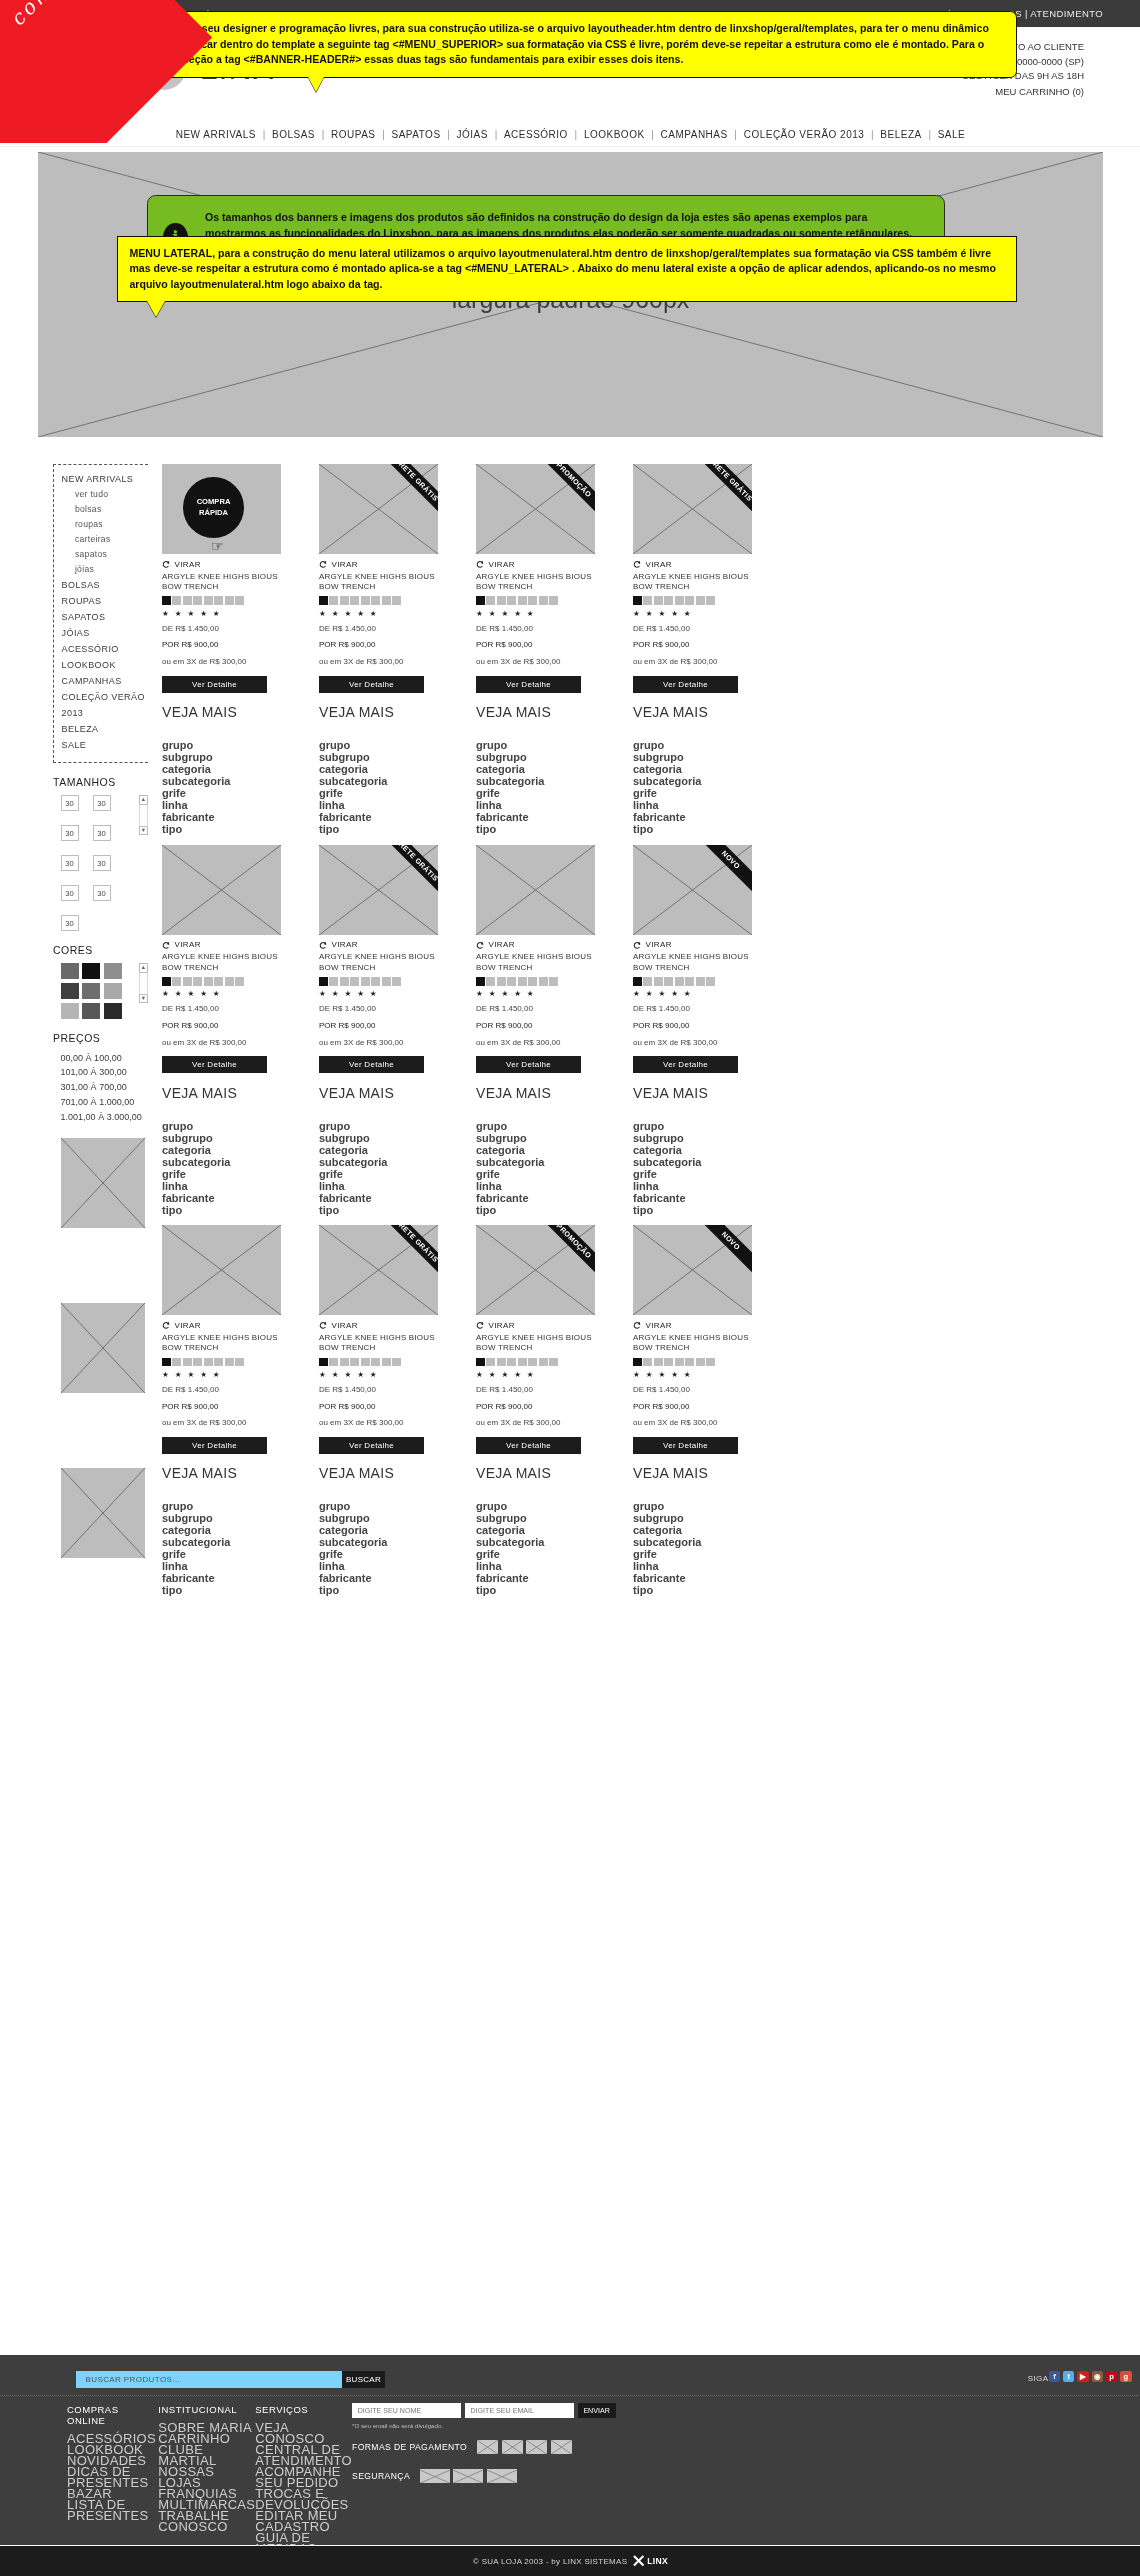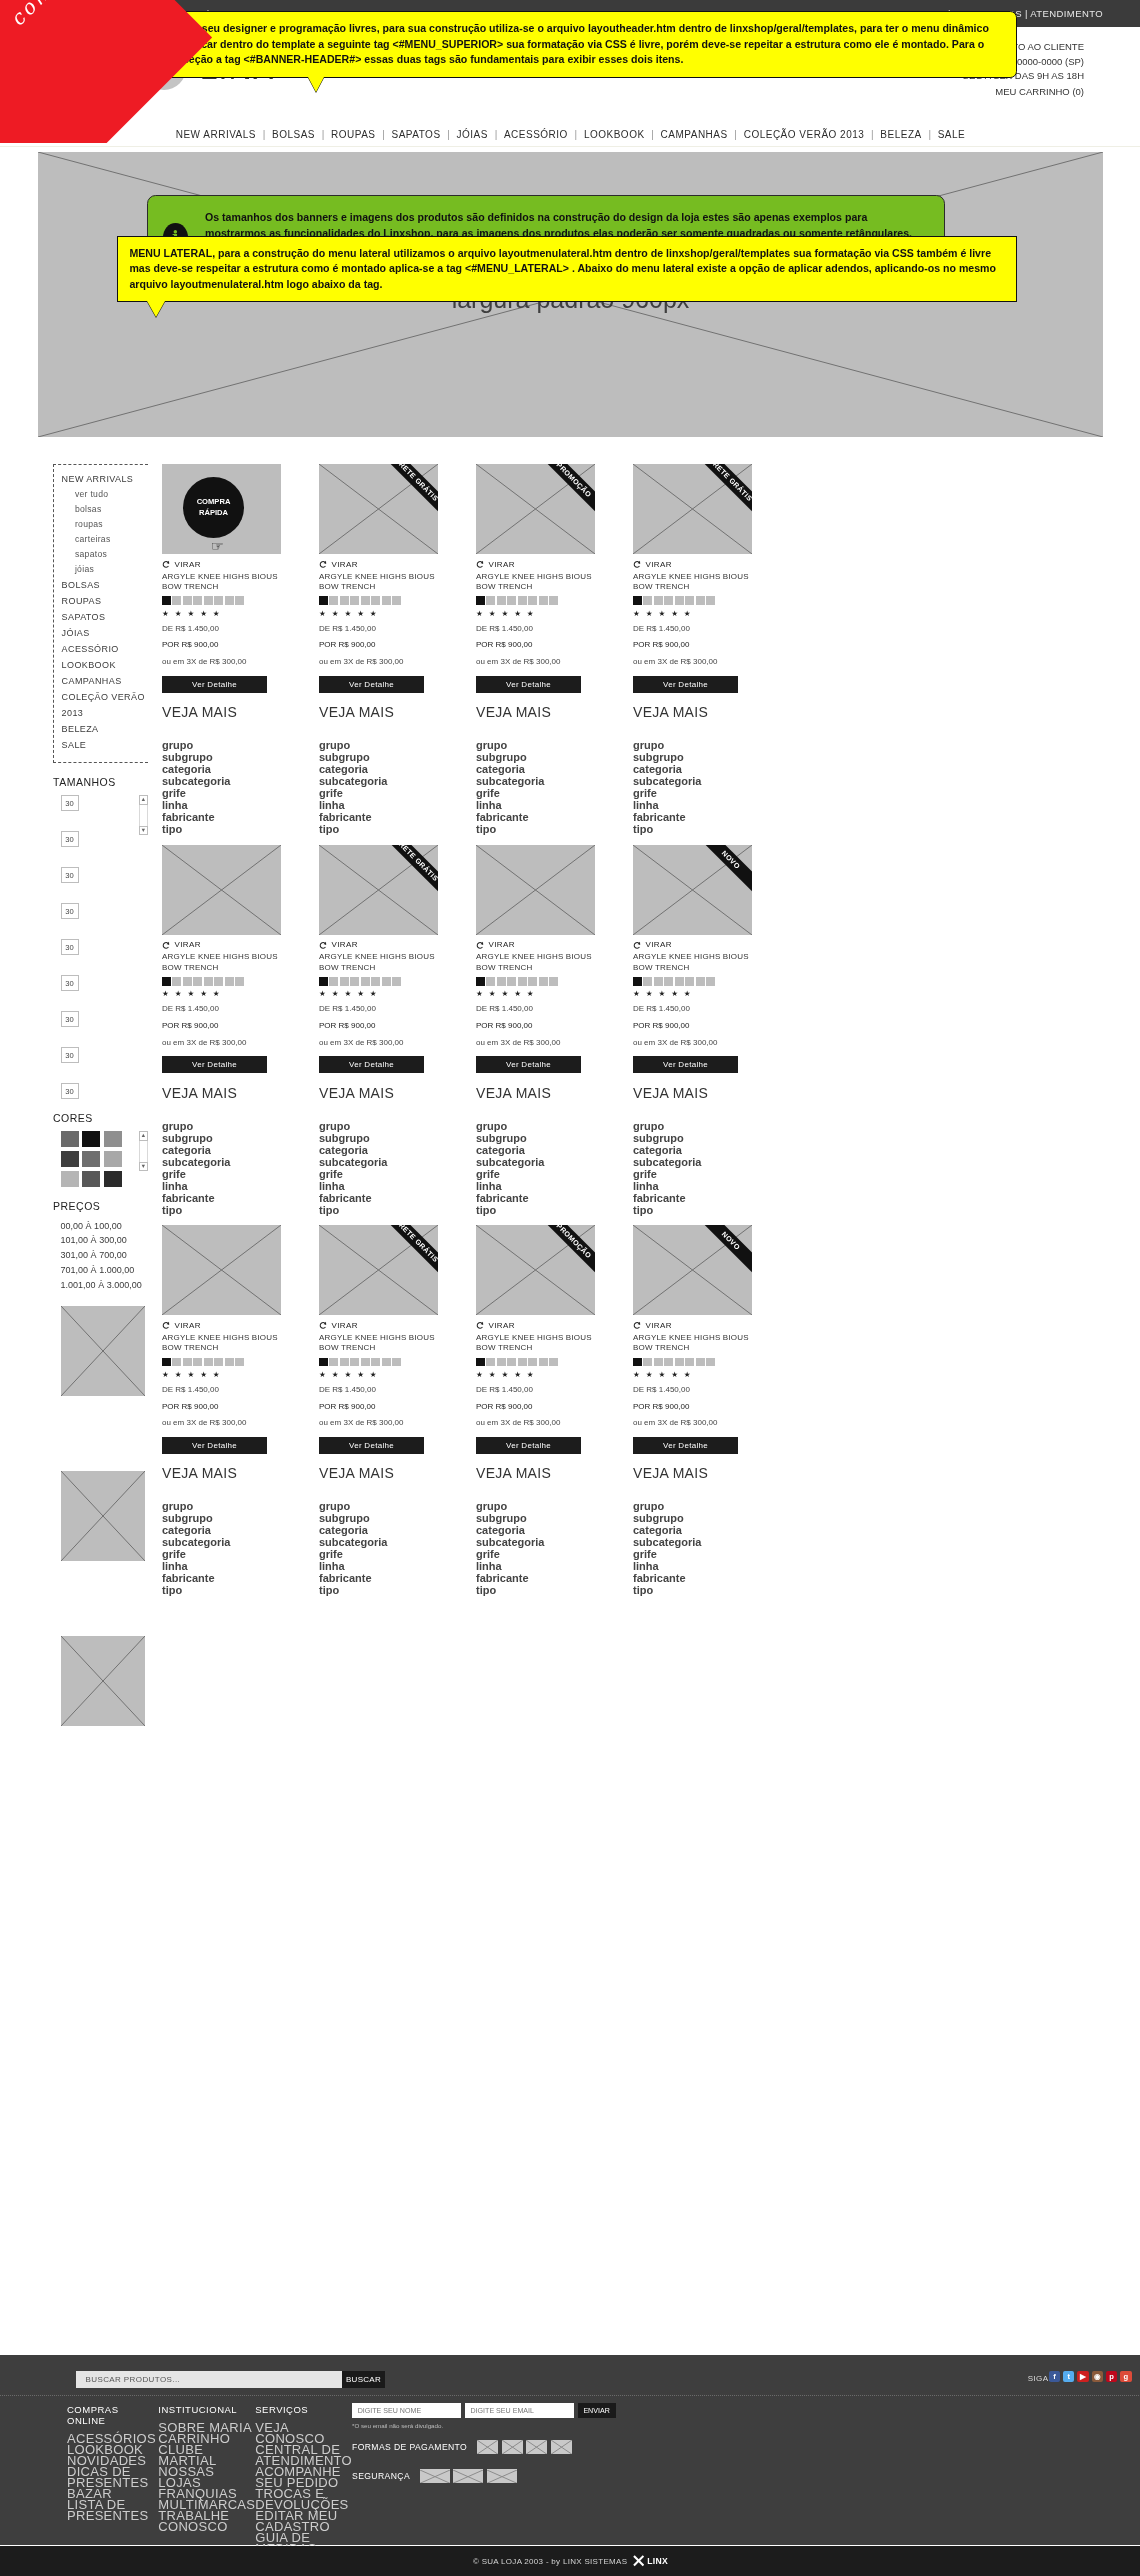--- a/index.html
+++ b/index.html
@@ -51,21 +51,21 @@
   .green-box .itxt{font-size:10.6px;line-height:16px;color:#111;font-weight:bold;}
   .green-icon{position:absolute;left:15px;top:27px;width:25px;height:30px;border-radius:50%/48%;background:#111;
      color:#76bc21;font-size:18px;font-weight:bold;text-align:center;line-height:30px;font-family:"DejaVu Serif",serif;}
   .green-box .tail{position:absolute;left:399px;bottom:-16px;width:0;height:0;border-left:9.5px solid transparent;border-right:9.5px solid transparent;border-top:16px solid #76bc21;}
   
   .sidebar{position:absolute;left:53px;top:464px;width:95px;}
   .sidebar-menu{border:1px dashed #555;border-right:none;padding:5.7px 0 9.5px 7.6px;}
   .side-link{font-size:9px;color:#3a3a3a;line-height:16px;letter-spacing:0.4px;white-space:nowrap;}
   .side-sub{font-size:8.6px;color:#555;line-height:15px;padding-left:13.3px;letter-spacing:0.3px;}
   .filter-title{font-size:10.5px;color:#222;margin:13.3px 0 6.7px 0;letter-spacing:0.5px;}
-  .size-grid{display:flex;flex-wrap:wrap;gap:20px;width:87px;padding-left:7.6px;flex-direction:column;}
+  .size-grid{display:flex;flex-wrap:wrap;gap:14px;width:87px;padding-left:7.6px;}
   .size-cell{width:18px;height:16px;border:1px solid #bdbdbd;font-size:7.6px;color:#444;display:flex;align-items:center;justify-content:center;}
   .scroll-col{position:absolute;right:0;top:0;width:9.5px;}
   .sbtn{width:9.5px;height:9.5px;border:1px solid #bdbdbd;background:#fff;font-size:5.7px;line-height:7.6px;text-align:center;color:#666;}
   .color-grid{display:flex;flex-wrap:wrap;gap:3.8px;width:87px;padding-left:7.6px;}
   .color-cell{width:18px;height:16px;}
   .price-list{padding-left:7.6px;}
   .price-item{font-size:9px;color:#3a3a3a;line-height:14.7px;}
   .sidebanner{width:84px;height:90px;background:#bdbdbd;margin:13.3px 0 0 7.6px;position:relative;}
   
   .grid{position:absolute;left:162px;top:464px;width:941px;}
@@ -85,21 +85,21 @@
   .sw.dark{background:#111;}
   .stars{margin-top:3.8px;font-size:7.6px;letter-spacing:1.9px;color:#222;}
   .pprice{font-size:8px;color:#444;margin-top:4.8px;line-height:12px;}
   .pprice b{color:#222;font-weight:normal;}
   .detail-btn{margin-top:7.6px;width:105px;height:17px;background:#1c1c1c;color:#fff;font-size:8px;
      display:flex;align-items:center;justify-content:center;letter-spacing:0.3px;}
   .veja{font-size:14px;color:#333;margin-top:11.4px;letter-spacing:0.3px;}
   .meta{font-size:11px;color:#444;line-height:12px;margin-top:19px;font-weight:bold;}
   
   .footer{position:absolute;left:0;top:2355px;width:1141px;height:190px;background:#3e3e3e;}
-  .footer-search{position:absolute;left:76px;top:16px;width:285px;height:17px;background:#e5e5e5;
+  .footer-search{position:absolute;left:76px;top:16px;width:285px;height:17px;background:#7dd3fc;
      font-size:8px;color:#555;display:flex;align-items:center;padding-left:9.5px;letter-spacing:0.4px;}
   .footer-btn{position:absolute;left:342px;top:16px;width:43px;height:17px;background:#1a1a1a;color:#fff;font-size:8px;
      display:flex;align-items:center;justify-content:center;letter-spacing:0.3px;}
   .siga{position:absolute;right:90px;top:19px;color:#ddd;font-size:8px;letter-spacing:0.4px;}
   .social{position:absolute;right:9.5px;top:16px;display:flex;gap:2.9px;}
   .soc{width:11.4px;height:11.4px;border-radius:1.9px;color:#fff;font-size:7.6px;display:flex;align-items:center;justify-content:center;font-weight:bold;}
   .footcols{position:absolute;left:67px;top:49px;width:285px;display:flex;}
   .fcol{width:102px;}
   .fcol h4{font-size:9.5px;color:#fff;font-weight:normal;letter-spacing:0.5px;margin-bottom:6.7px;}
   .fcol div{font-size:13px;color:#cdcdcd;line-height:11px;letter-spacing:0.3px;}

